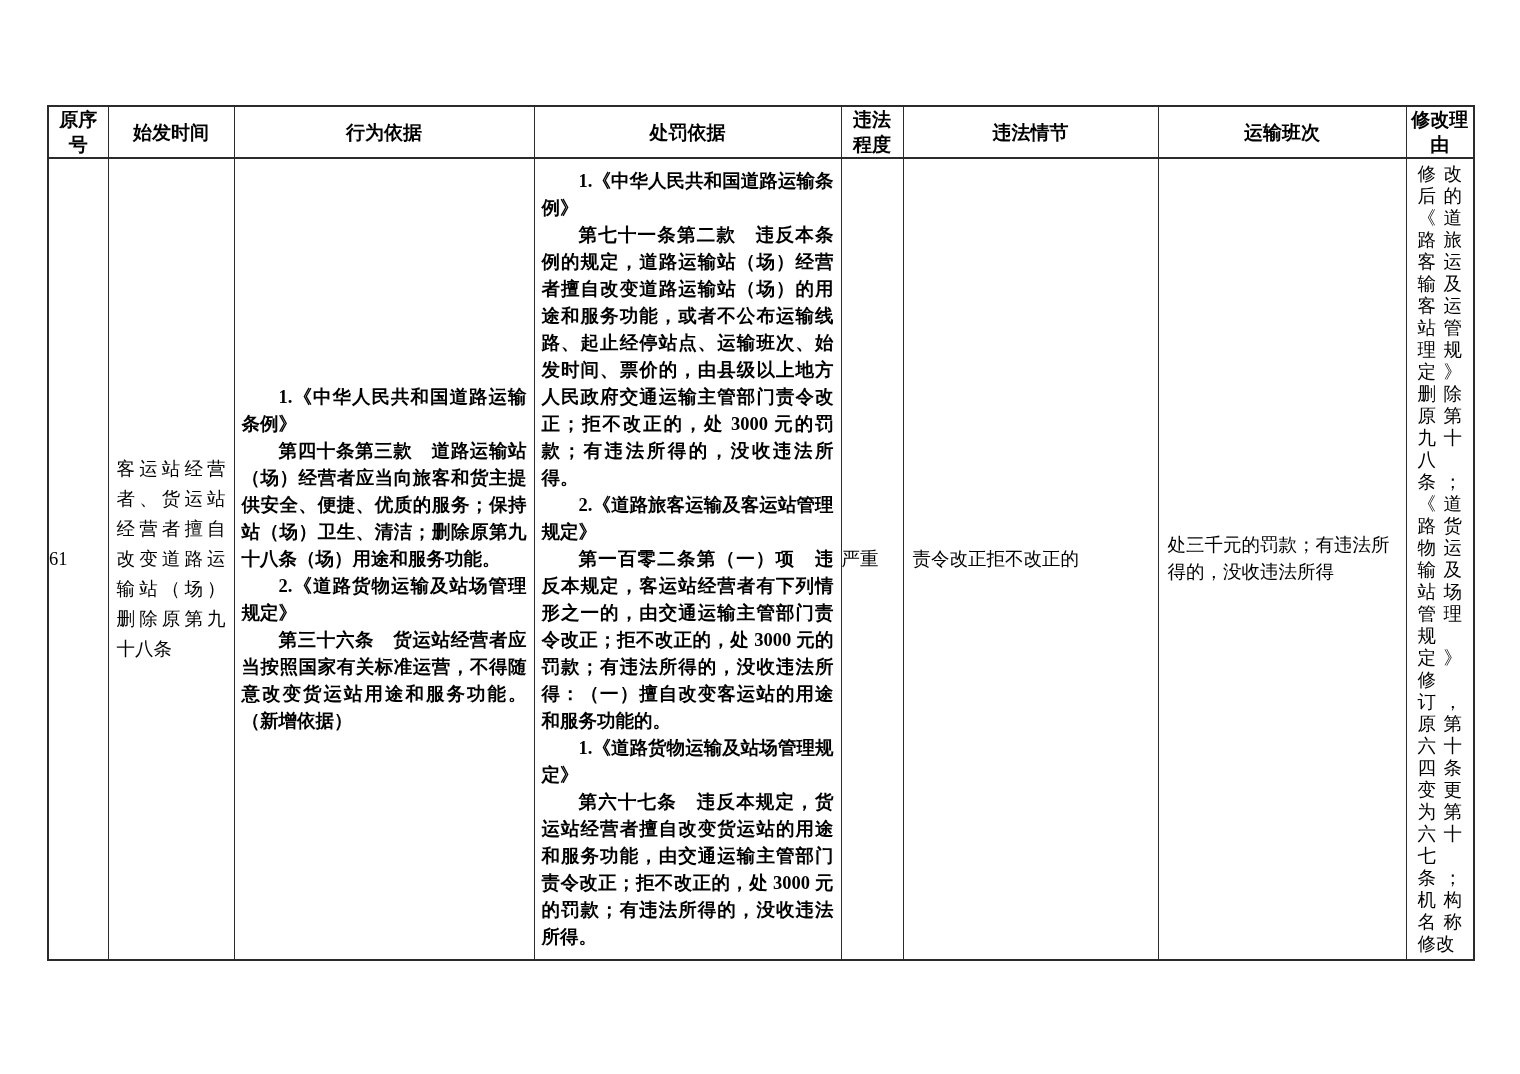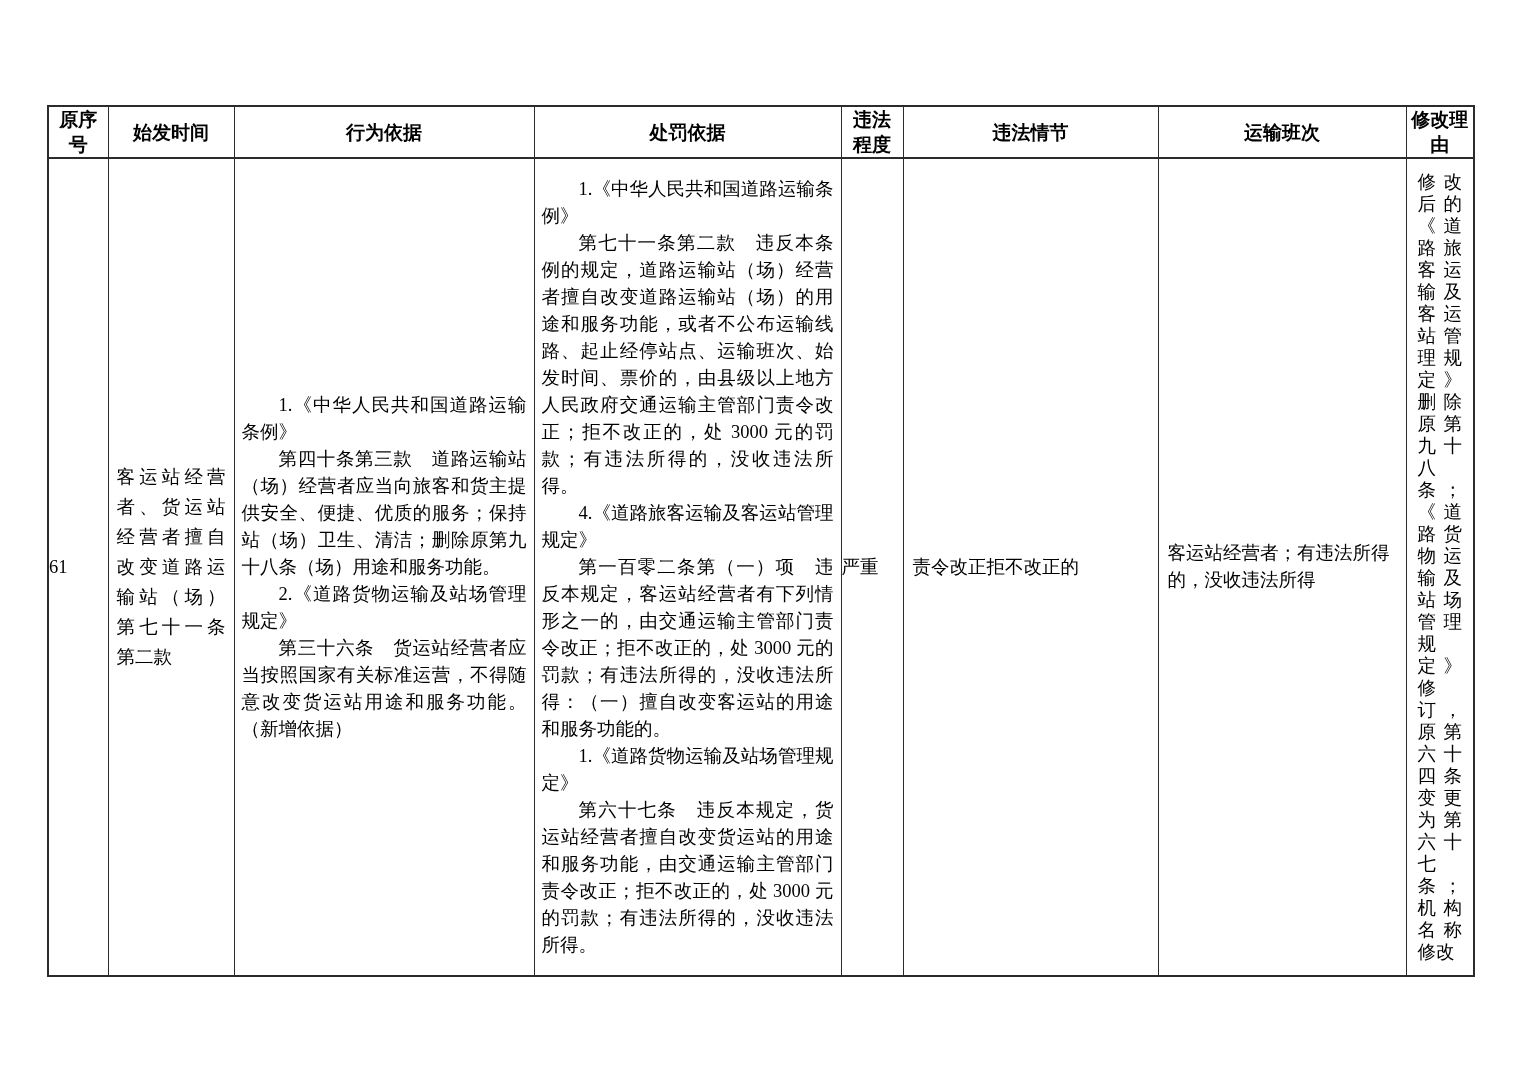--- a/index.html
+++ b/index.html
@@ -49,23 +49,24 @@
     text-align-last: left;
     line-height: 30px;
     word-break: break-all;
   }
   td.c-paras { padding: 0 7px; vertical-align: middle; }
   td.c-paras .para {
     text-indent: 2em;
     text-align: justify;
     line-height: 27px;
     word-break: break-all;
+    font-weight: bold;
   }
   td.c-left { padding: 0 9px; line-height: 27px; text-align: left; }
-  td.c-narrow { padding: 12px 11px; }
+  td.c-narrow { padding: 4px 11px; }
   td.c-narrow .blk {
     text-align: justify;
     text-align-last: left;
     line-height: 22px;
     word-break: break-all;
   }
 </style>
 </head>
 <body>
 
@@ -90,42 +91,42 @@
         <th>违法程度</th>
         <th>违法情节</th>
         <th>运输班次</th>
         <th class="hdr-narrow">修改理由</th>
       </tr>
     </thead>
     <tbody>
       <tr>
         <td class="c-center">61</td>
         <td class="c-behavior">
-          <div class="blk">客运站经营者、货运站经营者擅自改变道路运输站（场）第七十一条第二款</div>
+          <div class="blk">客运站经营者、货运站经营者擅自改变道路运输站（场）删除原第九十八条</div>
         </td>
         <td class="c-paras">
           <div>
               <p class="para">1.《中华人民共和国道路运输条例》</p>
               <p class="para">第四十条第三款　道路运输站（场）经营者应当向旅客和货主提供安全、便捷、优质的服务；保持站（场）卫生、清洁；删除原第九十八条（场）用途和服务功能。</p>
               <p class="para">2.《道路货物运输及站场管理规定》</p>
               <p class="para">第三十六条　货运站经营者应当按照国家有关标准运营，不得随意改变货运站用途和服务功能。（新增依据）</p>
             </div>
         </td>
         <td class="c-paras">
           <div>
               <p class="para">1.《中华人民共和国道路运输条例》</p>
               <p class="para">第七十一条第二款　违反本条例的规定，道路运输站（场）经营者擅自改变道路运输站（场）的用途和服务功能，或者不公布运输线路、起止经停站点、运输班次、始发时间、票价的，由县级以上地方人民政府交通运输主管部门责令改正；拒不改正的，处 3000 元的罚款；有违法所得的，没收违法所得。</p>
-              <p class="para">4.《道路旅客运输及客运站管理规定》</p>
+              <p class="para">2.《道路旅客运输及客运站管理规定》</p>
               <p class="para">第一百零二条第（一）项　违反本规定，客运站经营者有下列情形之一的，由交通运输主管部门责令改正；拒不改正的，处 3000 元的罚款；有违法所得的，没收违法所得：（一）擅自改变客运站的用途和服务功能的。</p>
               <p class="para">1.《道路货物运输及站场管理规定》</p>
               <p class="para">第六十七条　违反本规定，货运站经营者擅自改变货运站的用途和服务功能，由交通运输主管部门责令改正；拒不改正的，处 3000 元的罚款；有违法所得的，没收违法所得。</p>
             </div>
         </td>
         <td class="c-center">严重</td>
         <td class="c-left">责令改正拒不改正的</td>
-        <td class="c-left">客运站经营者；有违法所得的，没收违法所得</td>
+        <td class="c-left">处三千元的罚款；有违法所得的，没收违法所得</td>
         <td class="c-narrow">
           <div class="blk">修改后的《道路旅客运输及客运站管理规定》删除原第九十八条；《道路货物运输及站场管理规定》修订，原第六十四条变更为第六十七条；机构名称修改</div>
         </td>
       </tr>
     </tbody>
   </table>
 </div>
 
 </body></html>

